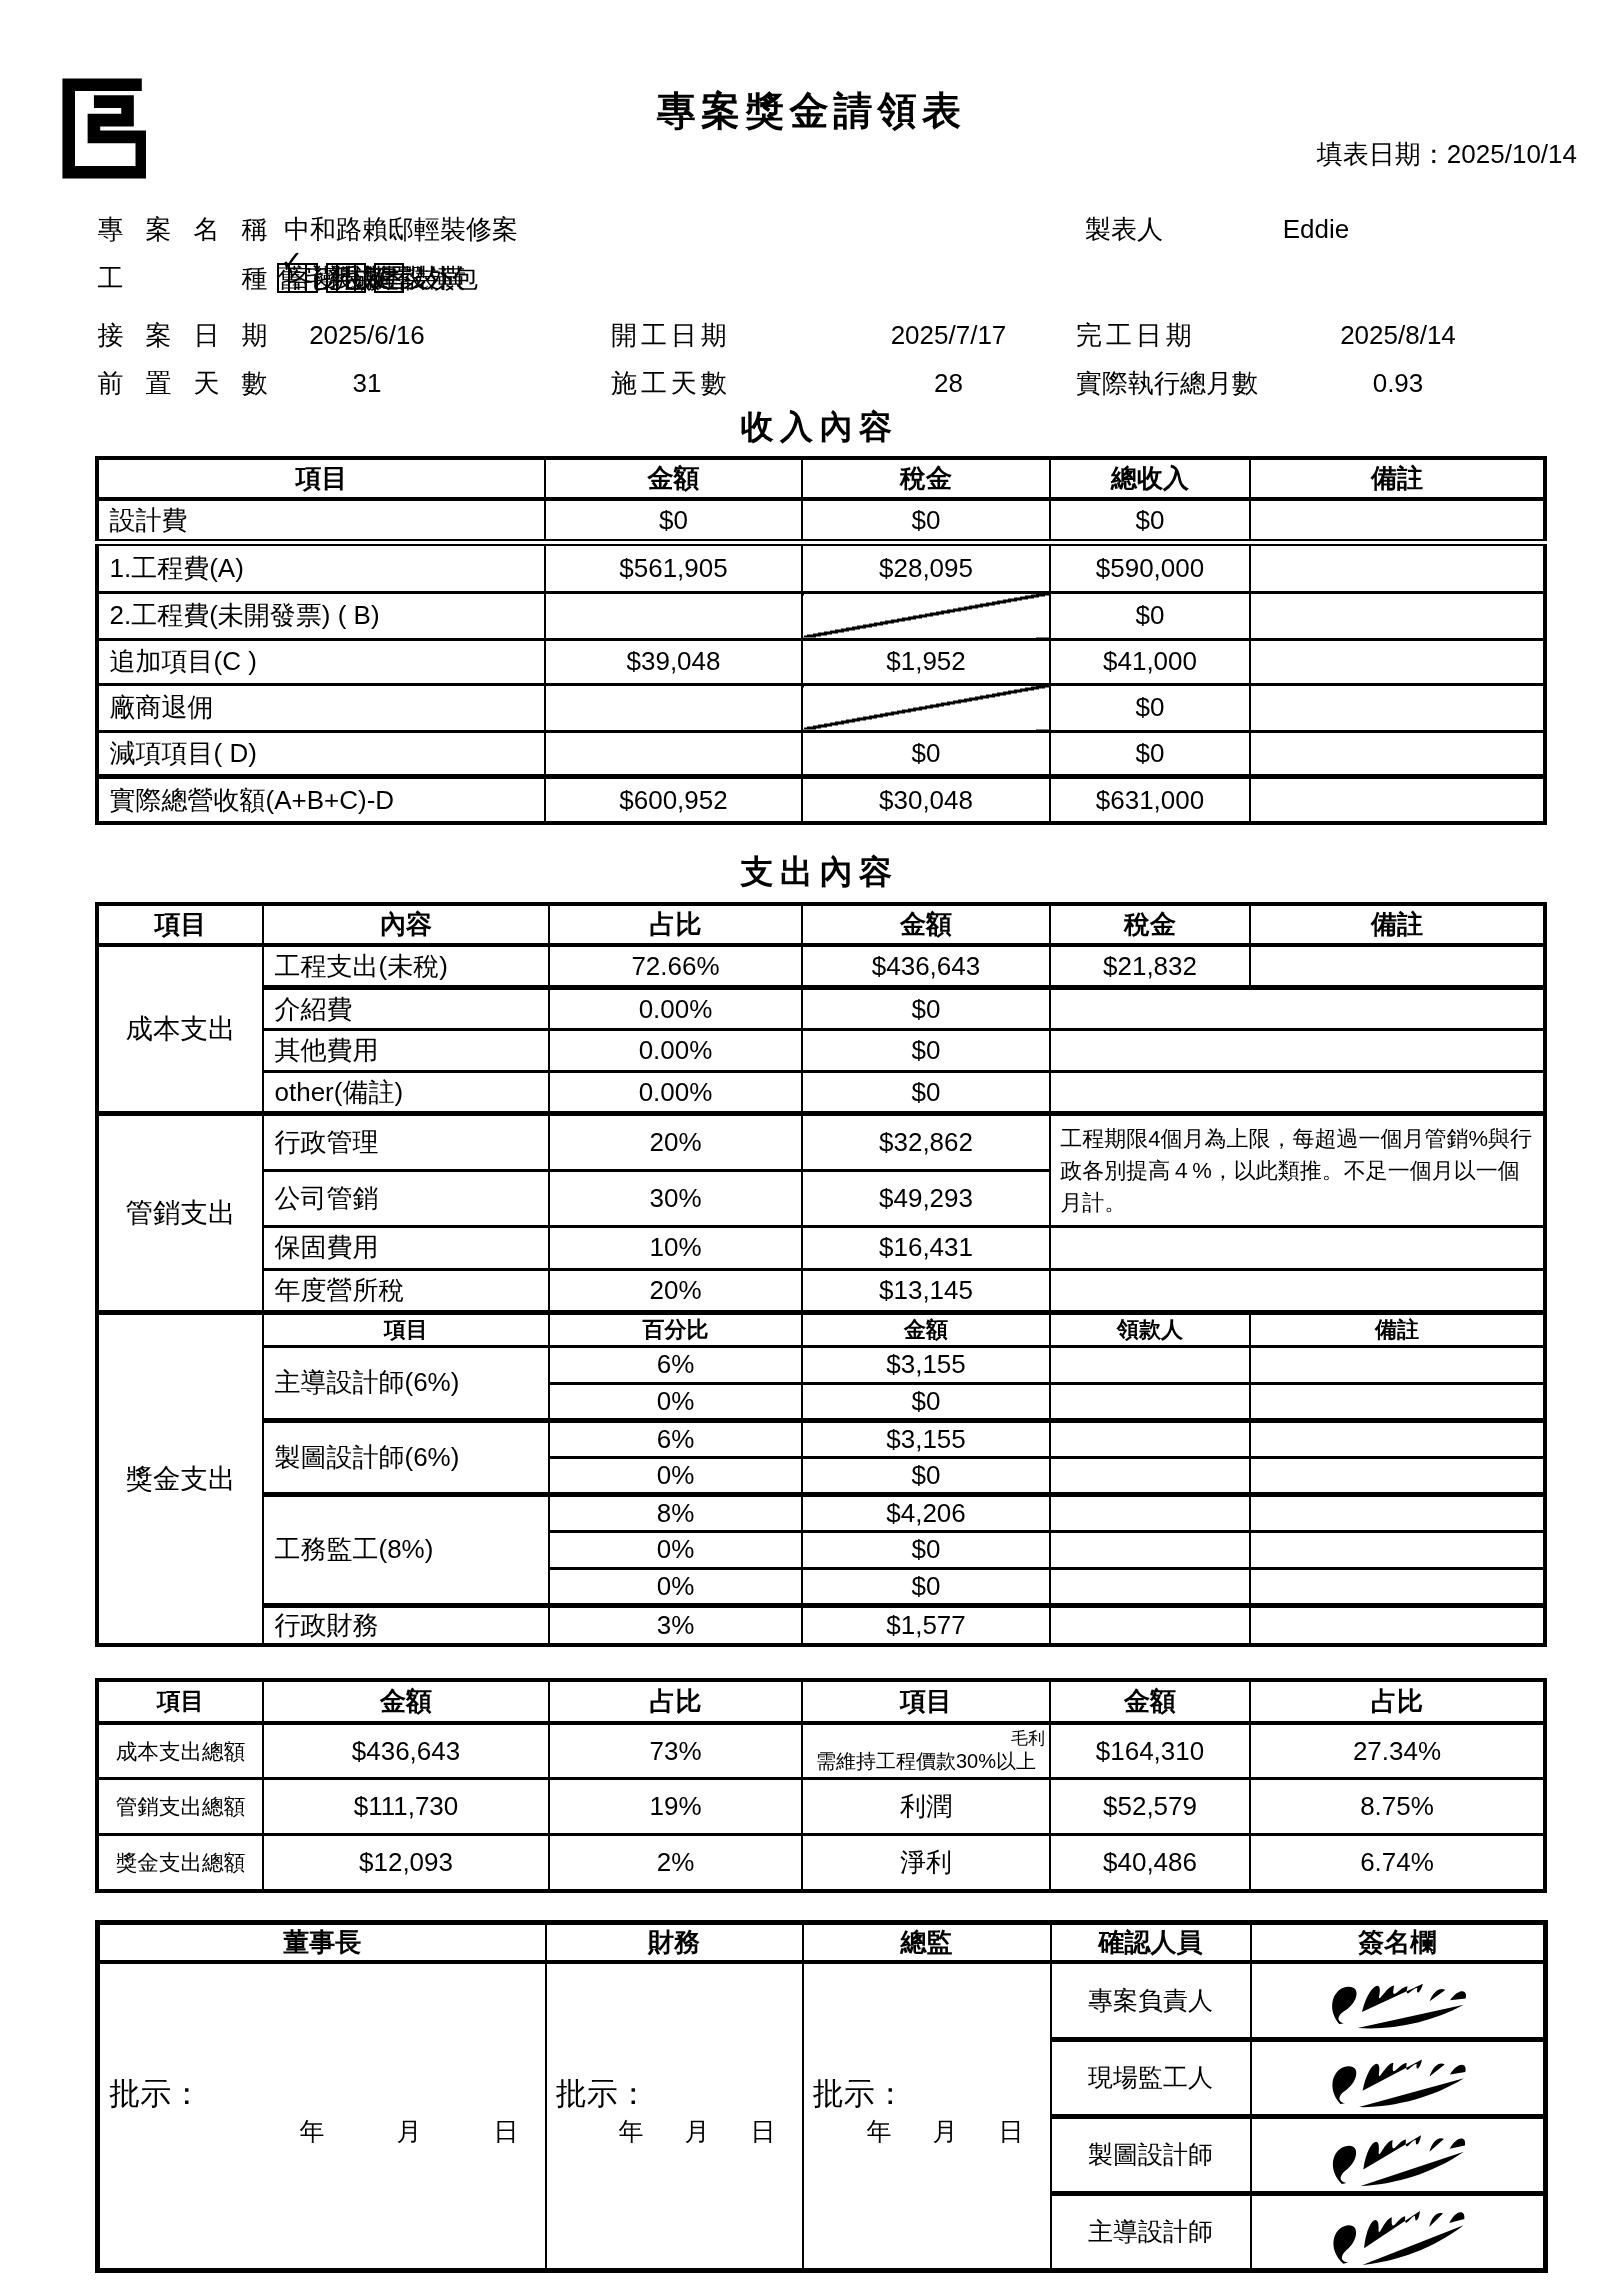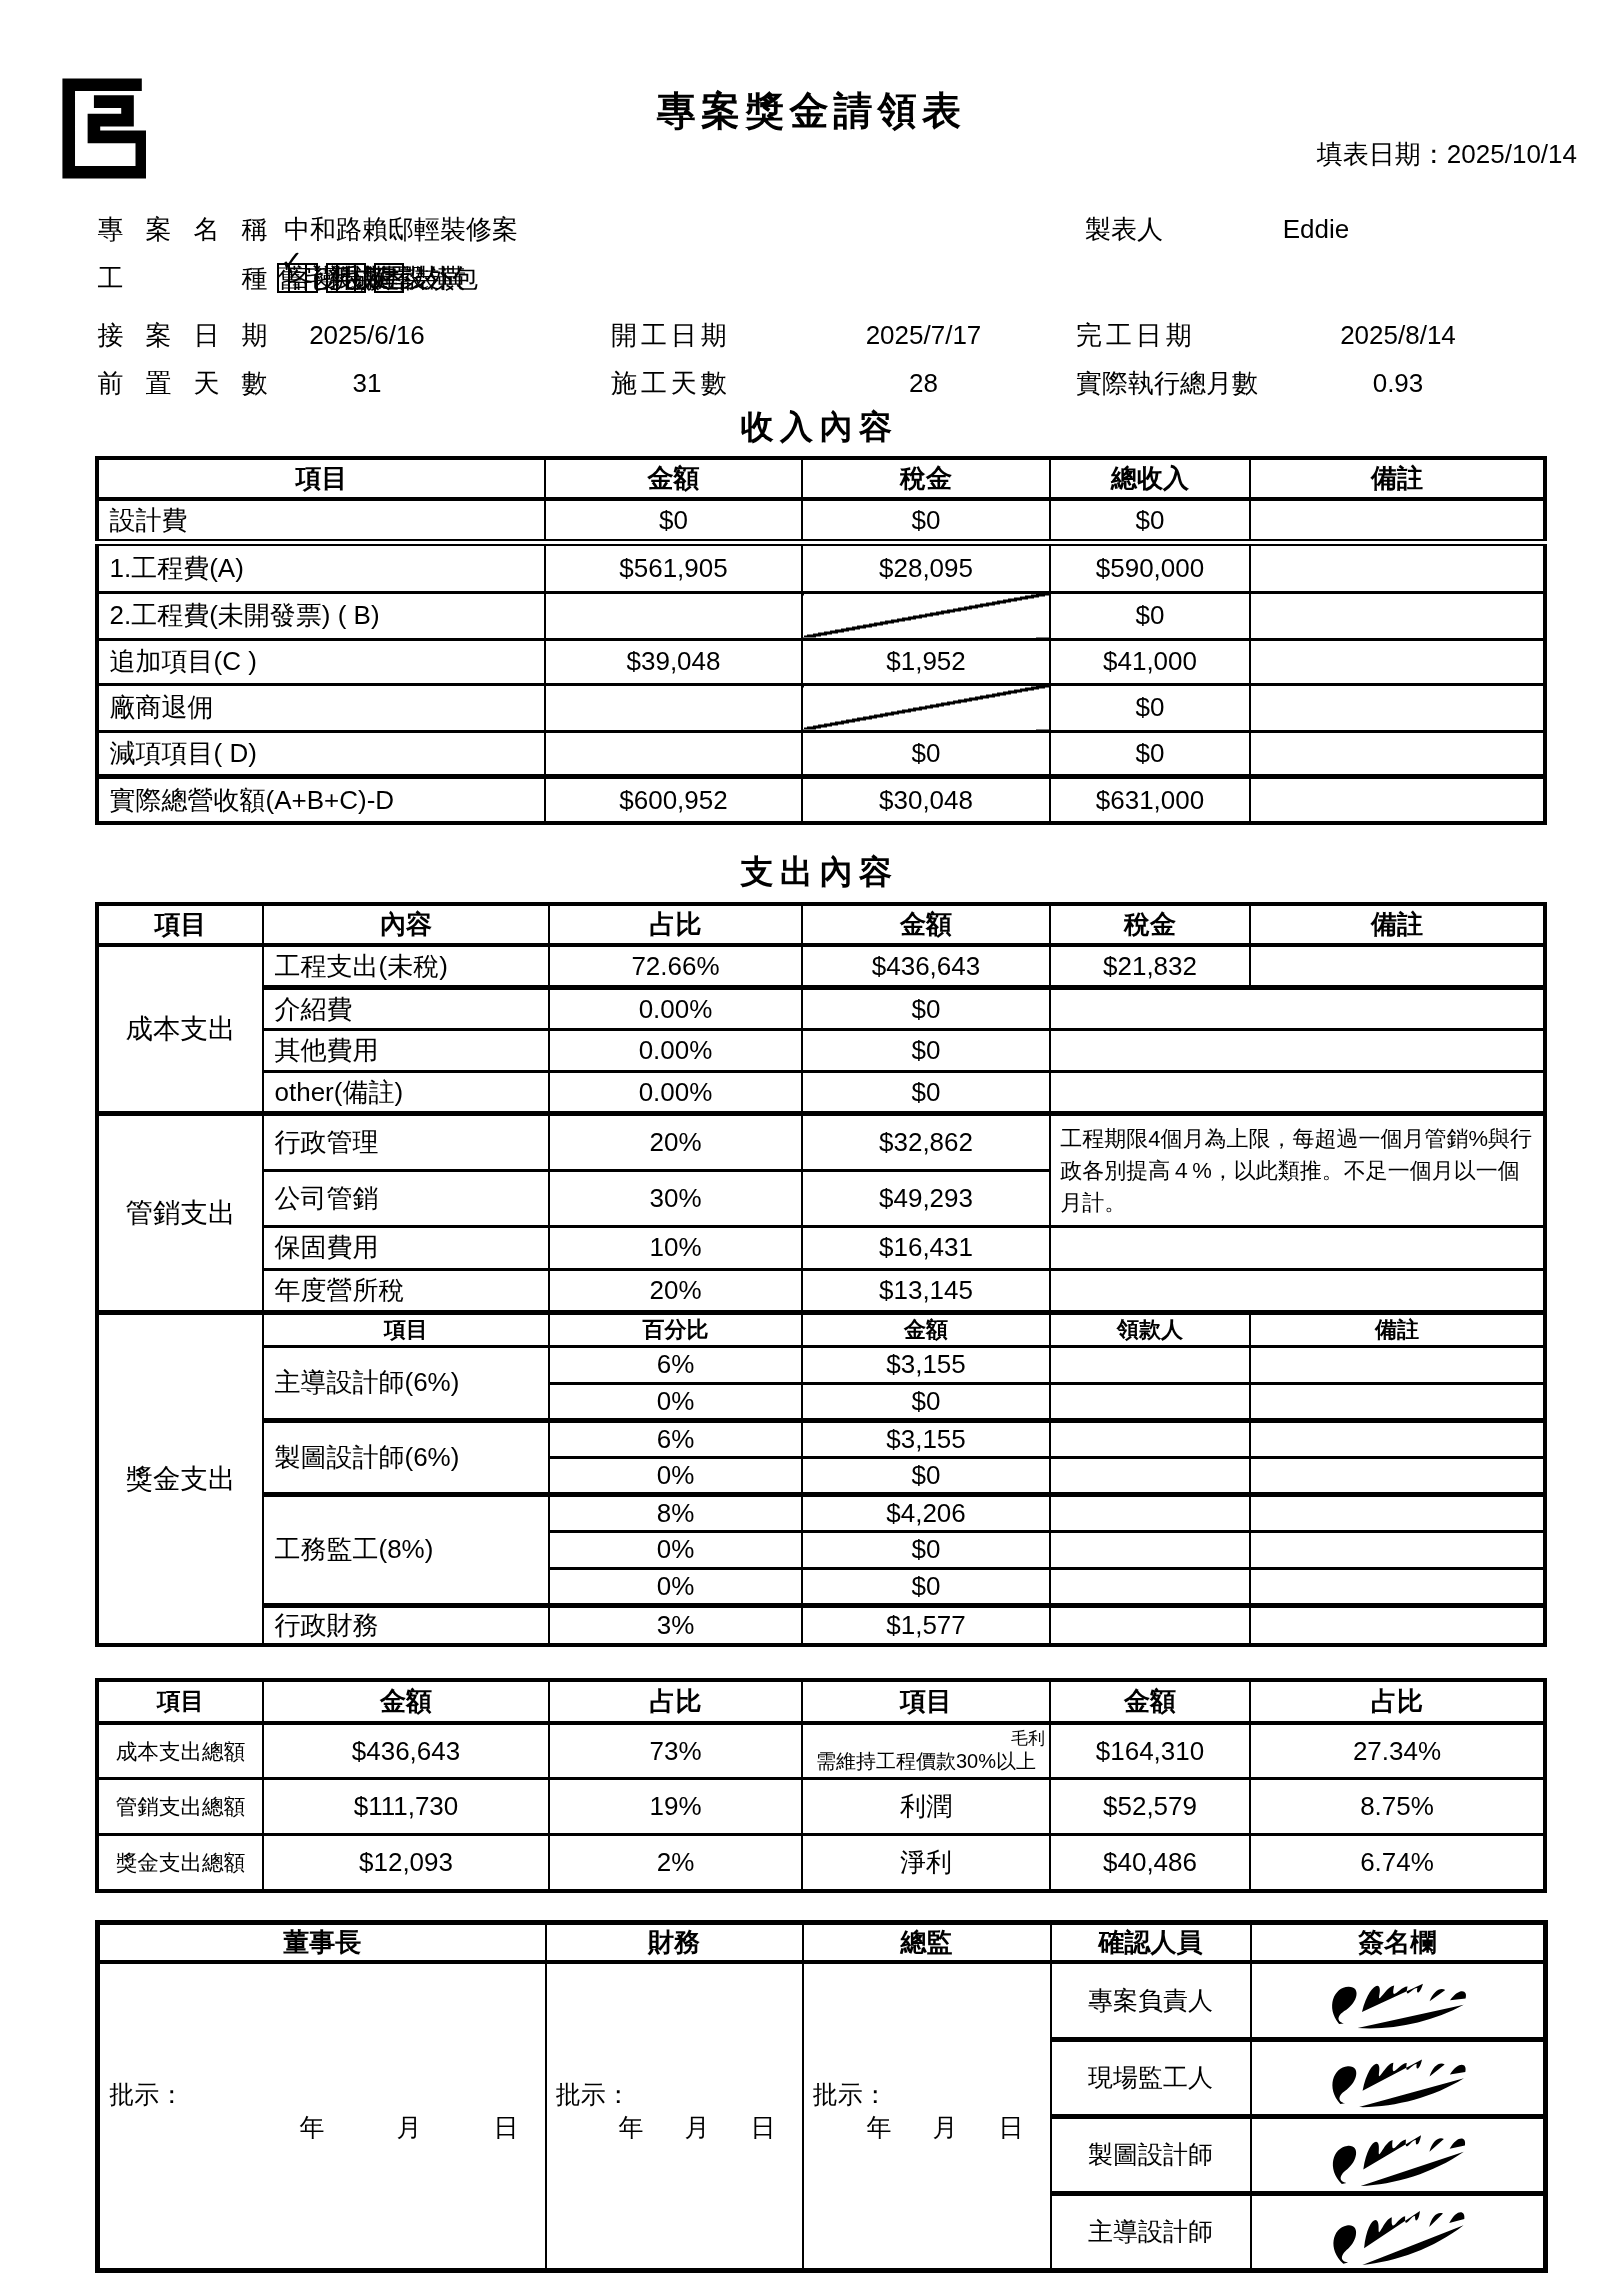--- a/index.html
+++ b/index.html
@@ -17,21 +17,21 @@
     font-size:39px;font-weight:bold;letter-spacing:5.2px;}
   .form-date{position:absolute;right:46px;top:65px;font-size:26px;}
 
   
   .info-row{position:relative;height:43px;}
   .r1{margin-top:14.4px;} .r2{margin-top:9.2px;height:37px;} .r3{margin-top:17px;} .r4{margin-top:5.2px;}
   .info-row span{position:absolute;top:50%;transform:translateY(-50%);font-size:26px;white-space:nowrap;}
   .lab4{letter-spacing:22px;} .lab4b{letter-spacing:3.9px;}
   .lab2{letter-spacing:118px;}
   .pos-l0{left:2.6px;} .pos-v1{left:154px;width:236px;text-align:center;}
-  .pos-l2{left:516px;} .pos-v2{left:704px;width:249px;text-align:center;}
+  .pos-l2{left:516px;} .pos-v2{left:729px;width:249px;text-align:center;}
   .pos-l3{left:981px;} .pos-v3{left:1172px;width:262px;text-align:center;}
   .pos-maker{left:990px;} .pos-makerv{left:1123px;width:196px;text-align:center;}
   .small-lab{font-size:21.6px;}
   .wt-items{position:absolute;left:182px;top:0;height:100%;display:flex;align-items:center;}
   .wt{display:flex;align-items:center;margin-right:10.5px;}
   .wt.gap{margin-left:27.5px;}
   .checkbox{width:26px;height:26px;border:2.6px solid #000;margin-right:6.5px;position:relative;flex:none;}
   .checkbox .tick{display:none;position:absolute;left:1.3px;top:-5.2px;font-size:27.5px;font-weight:bold;}
   .checkbox.checked .tick{display:block;}
   .wt-label{font-size:23.6px;white-space:nowrap;}
@@ -57,21 +57,21 @@
   .subhdr th{font-size:22px;border-bottom-width:3.9px;}
   .note-cell{font-size:22px;text-align:left;vertical-align:top;padding:6.5px 9.2px;line-height:1.45;}
   .two-line .big{font-size:17px;line-height:1.1;text-align:right;}
   .two-line .small{font-size:20px;line-height:1.2;}
   .sum td{font-size:26px;}
   .sum .item-c{font-size:21.6px;}
 
   
   .approve-cell{height:100%;display:flex;flex-direction:column;text-align:left;}
   .approve-cell .sp1{flex:4;} .approve-cell .sp2{flex:3;}
-  .pishi{font-size:25px;padding-left:9.2px;}
+  .pishi{font-size:31px;padding-left:9.2px;}
   .ymd{display:flex;justify-content:flex-end;padding:0 26px 10.5px 0;font-size:25px;}
   .ymd.wide span{margin-left:72px;} .ymd.narrow span{margin-left:41px;}
   .role{font-size:25px;}
   .sigbox{display:flex;align-items:center;justify-content:center;height:100%;}
   .sig{width:164px;height:60px;transform:rotate(-6deg);}
   .hidden-defs{position:absolute;width:0;height:0;overflow:hidden;}
 </style>
 </head>
 <body>
 

